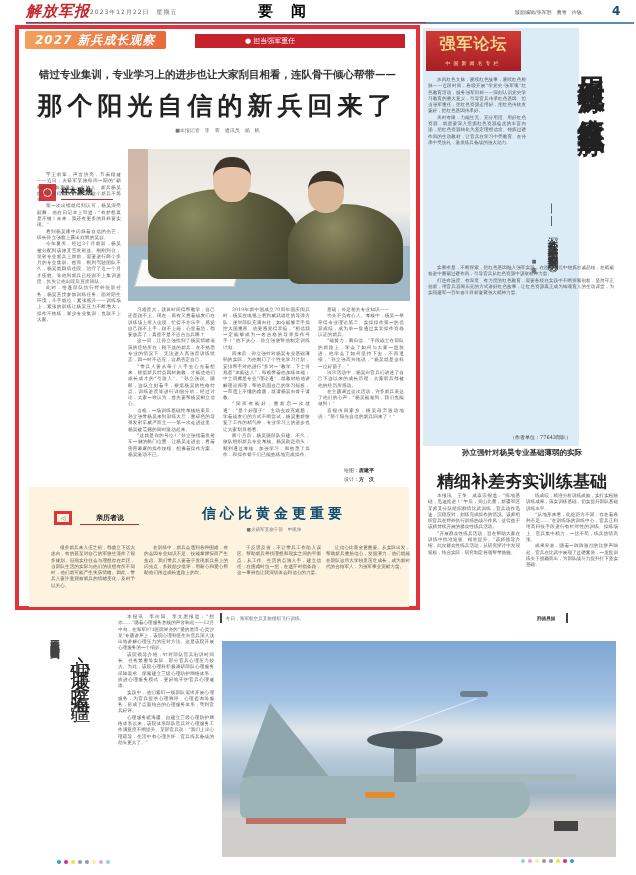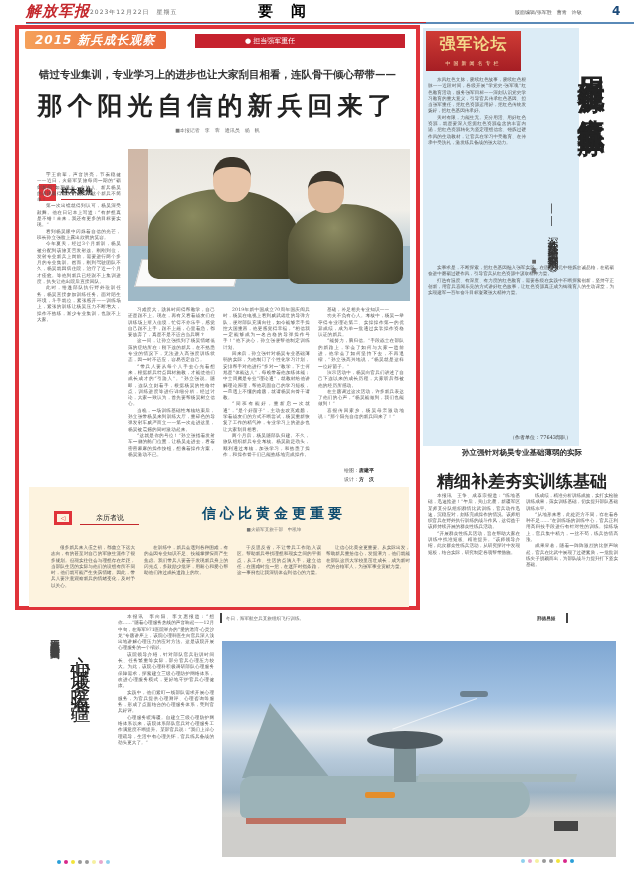--- a/index.html
+++ b/index.html
@@ -45,21 +45,21 @@
   .col-2 { left:109px; top:278px; width:87px; height:190px; }
   .col-3 { left:204px; top:278px; width:87px; height:190px; }
   .col-4 { left:299px; top:278px; width:86px; height:160px; }
   .credits { position:absolute; left:325px; top:437px; font-size:5px; line-height:9px; color:#555; }
   .credits b { color:#222; }
 
   
   .sub { position:absolute; left:10px; top:458px; width:380px; height:120px; background:#fdf3df; }
   .sub-tag { position:absolute; left:25px; top:24px; display:flex; align-items:center; }
   .sub-tag-icon { width:18px; height:14px; border:3px solid #e0333a; background:#fdf3df; font-size:6px; text-align:center; line-height:8px; color:#e0333a; }
-  .sub-tag-label { margin-left:8px; font-family:"DejaVu Sans", sans-serif; font-weight:normal; font-size:7px; color:#222; border-bottom:1px solid #c4282d; padding:1px 15px 1px 16px; }
+  .sub-tag-label { margin-left:8px; font-family:"DejaVu Sans", sans-serif; font-weight:bold; font-size:7px; color:#222; border-bottom:1px solid #c4282d; padding:1px 15px 1px 16px; }
   .sub-title { position:absolute; left:125px; top:18px; width:240px; text-align:center; font-family:"DejaVu Serif", serif; font-weight:bold; font-size:14px; color:#0c4a6e; letter-spacing:4px; }
   .sub-byline { position:absolute; left:125px; top:40px; width:240px; text-align:center; font-size:4.6px; color:#777; }
   .sub-col { position:absolute; top:58px; width:84px; font-size:4.6px; line-height:6.3px; color:#555; text-align:justify; }
   .sub-col p { text-indent:9px; }
 
   
   .forum { position:absolute; left:423px; top:28px; width:156px; height:418px; background:#dcecf6; }
   .forum-badge { position:absolute; left:3px; top:3px; width:95px; height:40px; background:linear-gradient(180deg,#cf3c35,#a61e24); }
   .forum-badge-title { position:absolute; left:0; top:3px; width:95px; text-align:center; font-family:"DejaVu Serif", serif; font-weight:bold; font-size:16px; color:#f4d98a; letter-spacing:1px; }
   .forum-badge-sub { position:absolute; left:0; top:29px; width:95px; text-align:center; font-size:5px; color:#fbe6b7; letter-spacing:3px; }
@@ -113,21 +113,21 @@
   <div class="mast-date">2023年12月22日　星期五</div>
   <div class="mast-section">要闻</div>
   <div class="mast-editors">版面编辑/张军胜　曹青　许敏</div>
   <div class="mast-page">4</div>
   <div class="mast-rule"></div>
   <div class="mast-rule-red"></div>
 </div>
 
 <div class="feature">
   <div class="banner">
-    <div class="banner-title">2015 新兵成长观察</div>
+    <div class="banner-title">2027 新兵成长观察</div>
     <div class="banner-strip">● 担当强军重任</div>
   </div>
   <div class="kicker">错过专业集训，专业学习上的进步也让大家刮目相看，连队骨干倾心帮带——</div>
   <div class="headline">那个阳光自信的新兵回来了</div>
   <div class="byline">■本报记者　李　蓉　通讯员　杨　帆</div>
 
   <div class="tag">
     <div class="tag-icon"></div>
     <div class="tag-label">样本聚焦</div>
   </div>

